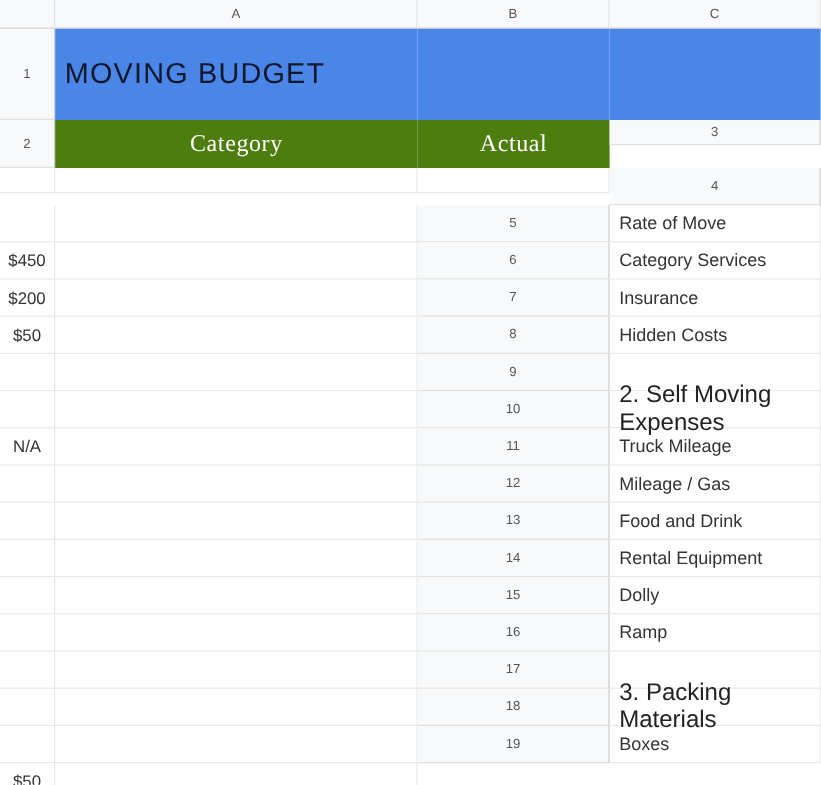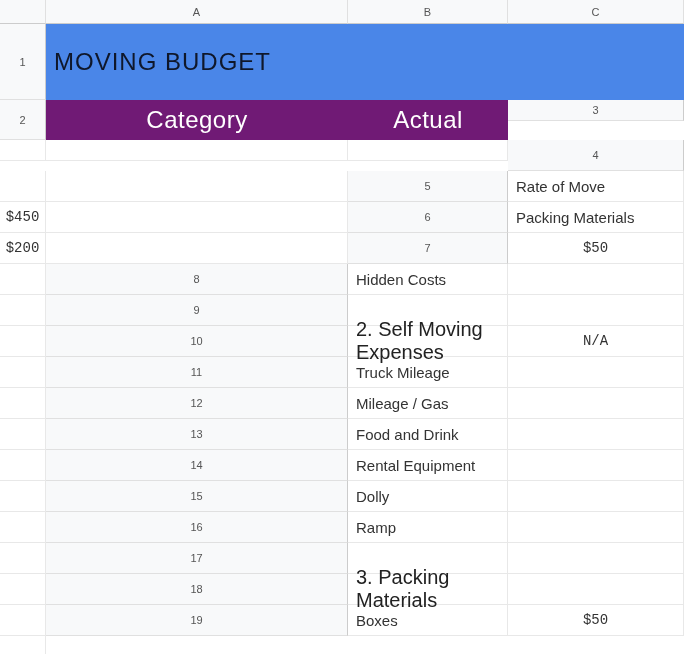--- a/index.html
+++ b/index.html
@@ -60,39 +60,38 @@
   font-size: 24px;
   letter-spacing: 1px;
   border-right: none;
   border-bottom: none;
   text-transform: uppercase;
 }
 .title-cell.sub {
   background: #4a86e8;
 }
 .header-cell {
-  background: #701a75;
+  background: #4d7c0f;
   color: #fff;
-  font-family: Liberation Sans, sans-serif;
-  font-size: 24px;
+  font-family: Liberation Serif, serif;
+  font-size: 20px;
   justify-content: center;
   letter-spacing: 0.5px;
   border-right: none;
   border-bottom: none;
 }
 .header-cell:last-child {
   border-right: 1px solid #e8e8e8;
 }
 .section-head {
   font-size: 20px;
   color: #222;
 }
 .cost-cell {
   justify-content: center;
-  font-family: Liberation Mono, monospace;
 }
 .data-label {
   font-size: 15px;
   color: #333;
 }
 </style>
 </head>
 <body>
 
 <div class="sheet">
@@ -118,25 +117,26 @@
   <div class="row-header row-default">4</div>
   <div class="cell row-default cost-cell"></div>
   <div class="cell row-default"></div>
 
   <div class="row-header row-default">5</div>
   <div class="cell row-default data-label">Rate of Move</div>
   <div class="cell row-default cost-cell">$450</div>
   <div class="cell row-default"></div>
 
   <div class="row-header row-default">6</div>
-  <div class="cell row-default data-label">Packing Materials</div>
+  <div class="cell row-default data-label">Category Services</div>
   <div class="cell row-default cost-cell">$200</div>
   <div class="cell row-default"></div>
 
   <div class="row-header row-default">7</div>
+  <div class="cell row-default data-label">Insurance</div>
   <div class="cell row-default cost-cell">$50</div>
   <div class="cell row-default"></div>
 
   <div class="row-header row-default">8</div>
   <div class="cell row-default data-label">Hidden Costs</div>
   <div class="cell row-default cost-cell"></div>
   <div class="cell row-default"></div>
 
   <div class="row-header row-default">9</div>
   <div class="cell row-default"></div>

